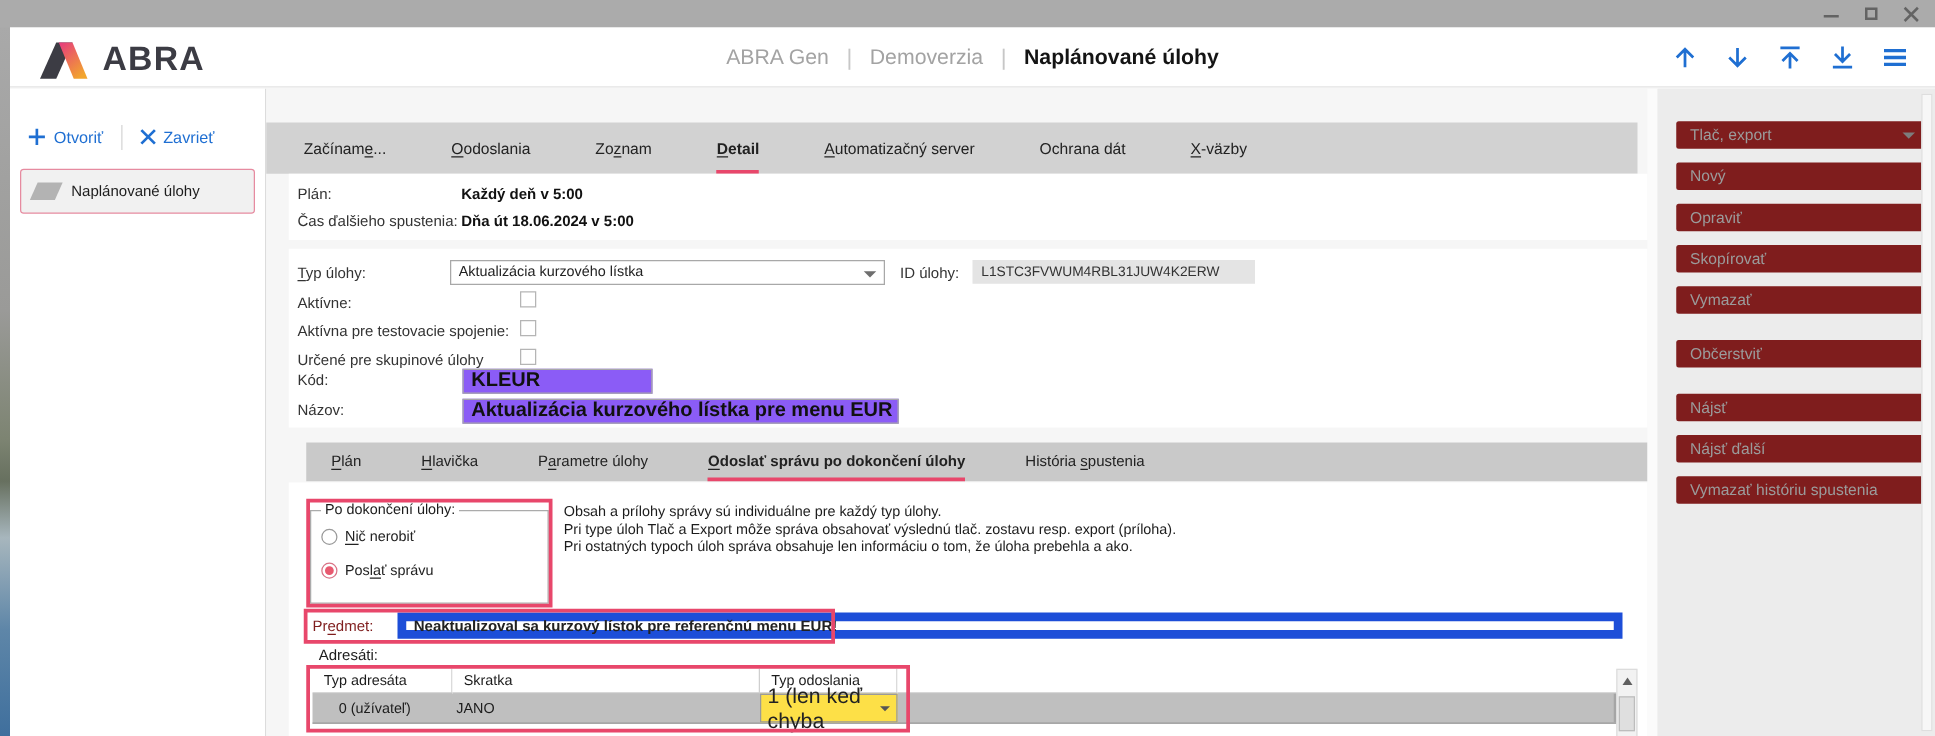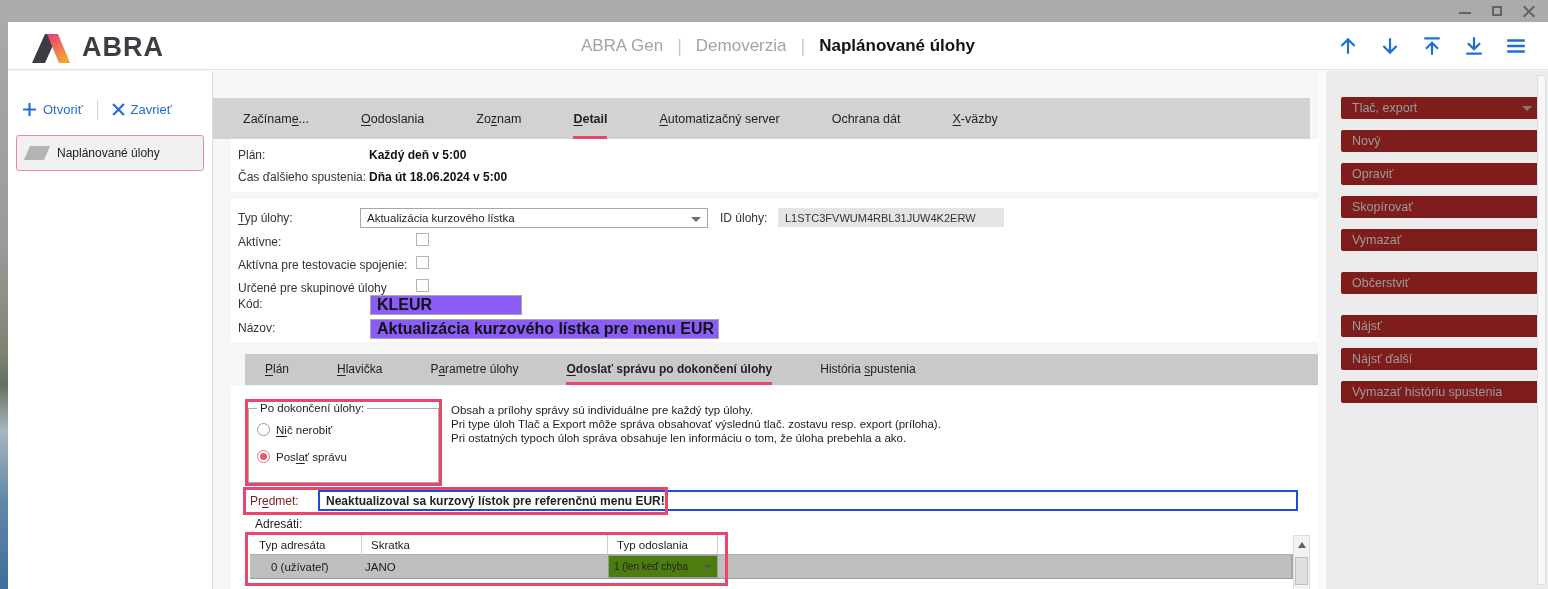--- a/index.html
+++ b/index.html
@@ -79,29 +79,29 @@
   .red-box{position:absolute;border:3px solid var(--red);pointer-events:none;z-index:5;}
   .fieldset-wrap{position:absolute;left:17px;top:16px;width:191px;height:81px;}
   fieldset{border:1px solid #ababab;padding:2px 8px 6px 8px;width:100%;height:100%;}
   legend{font-size:11.5px;padding:0 3px;color:#1c1c1c;}
   .radio-row{display:flex;align-items:center;gap:6px;margin-top:7px;cursor:pointer;}
   .radio{width:13px;height:13px;border-radius:50%;border:1px solid #9a9a9a;background:#fff;position:relative;flex:none;}
   .radio.checked{border-color:#d97487;}
   .radio.checked::after{content:"";position:absolute;left:2px;top:2px;width:7px;height:7px;border-radius:50%;background:#e8596f;}
   .info-text{position:absolute;left:220px;top:17px;width:660px;line-height:14px;color:#1c1c1c;}
   .predmet-lbl{position:absolute;left:19px;top:108px;color:#7f1d1d;font-size:12px;}
-  .predmet-input{position:absolute;left:87px;top:104px;width:980px;height:21px;background:#fff;border:2px solid #1d4ed8;font-size:12px;font-weight:bold;display:flex;align-items:center;padding-left:6px;cursor:text;}
+  .predmet-input{position:absolute;left:87px;top:104px;width:980px;height:21px;background:#fff;border:7px solid #1d4ed8;font-size:12px;font-weight:bold;display:flex;align-items:center;padding-left:6px;cursor:text;}
   .adresati-lbl{position:absolute;left:24px;top:131px;color:#1c1c1c;font-size:12px;}
 
   .table{position:absolute;left:19px;top:149px;width:1059px;}
   .trow{display:flex;height:20px;}
   .th{font-size:11.5px;color:#1c1c1c;display:flex;align-items:center;padding-left:9px;border-bottom:1px solid #b0b0b0;border-right:1px solid #cfcfcf;background:#fff;}
   .drow{display:flex;height:24px;background:#bfbfbf;border-bottom:1px solid #9a9a9a;cursor:pointer;}
   .td{font-size:11.5px;color:#1c1c1c;display:flex;align-items:center;padding-left:21px;}
-  .cell-combo{background:#4d7c0f;border:1px solid #9a9a9a;display:flex;align-items:center;justify-content:space-between;padding:0 5px 0 5px;font-size:10px;cursor:pointer;}
+  .cell-combo{background:#fde047;border:1px solid #9a9a9a;display:flex;align-items:center;justify-content:space-between;padding:0 5px 0 5px;font-size:17px;cursor:pointer;}
   .cell-combo .combo-arrow2{width:0;height:0;border-left:4px solid transparent;border-right:4px solid transparent;border-top:4px solid #555;}
   .row-endcap{width:18px;background:#a5a5a5;margin-left:auto;}
 
   .vscroll{position:absolute;left:1062px;top:149px;width:17px;height:56px;background:#f2f2f2;border:1px solid #dcdcdc;}
   .vscroll .up{height:17px;display:flex;align-items:center;justify-content:center;cursor:pointer;}
   .vscroll .up::after{content:"";width:0;height:0;border-left:4px solid transparent;border-right:4px solid transparent;border-bottom:6px solid #5f5f5f;}
   .vscroll .thumb{margin:4px 1px 0 1px;height:28px;background:#dfdfdf;border:1px solid #bdbdbd;cursor:grab;}
 
   
   .gutter{position:absolute;left:1310px;top:49px;width:8px;height:518px;background:#fbfbfb;}

